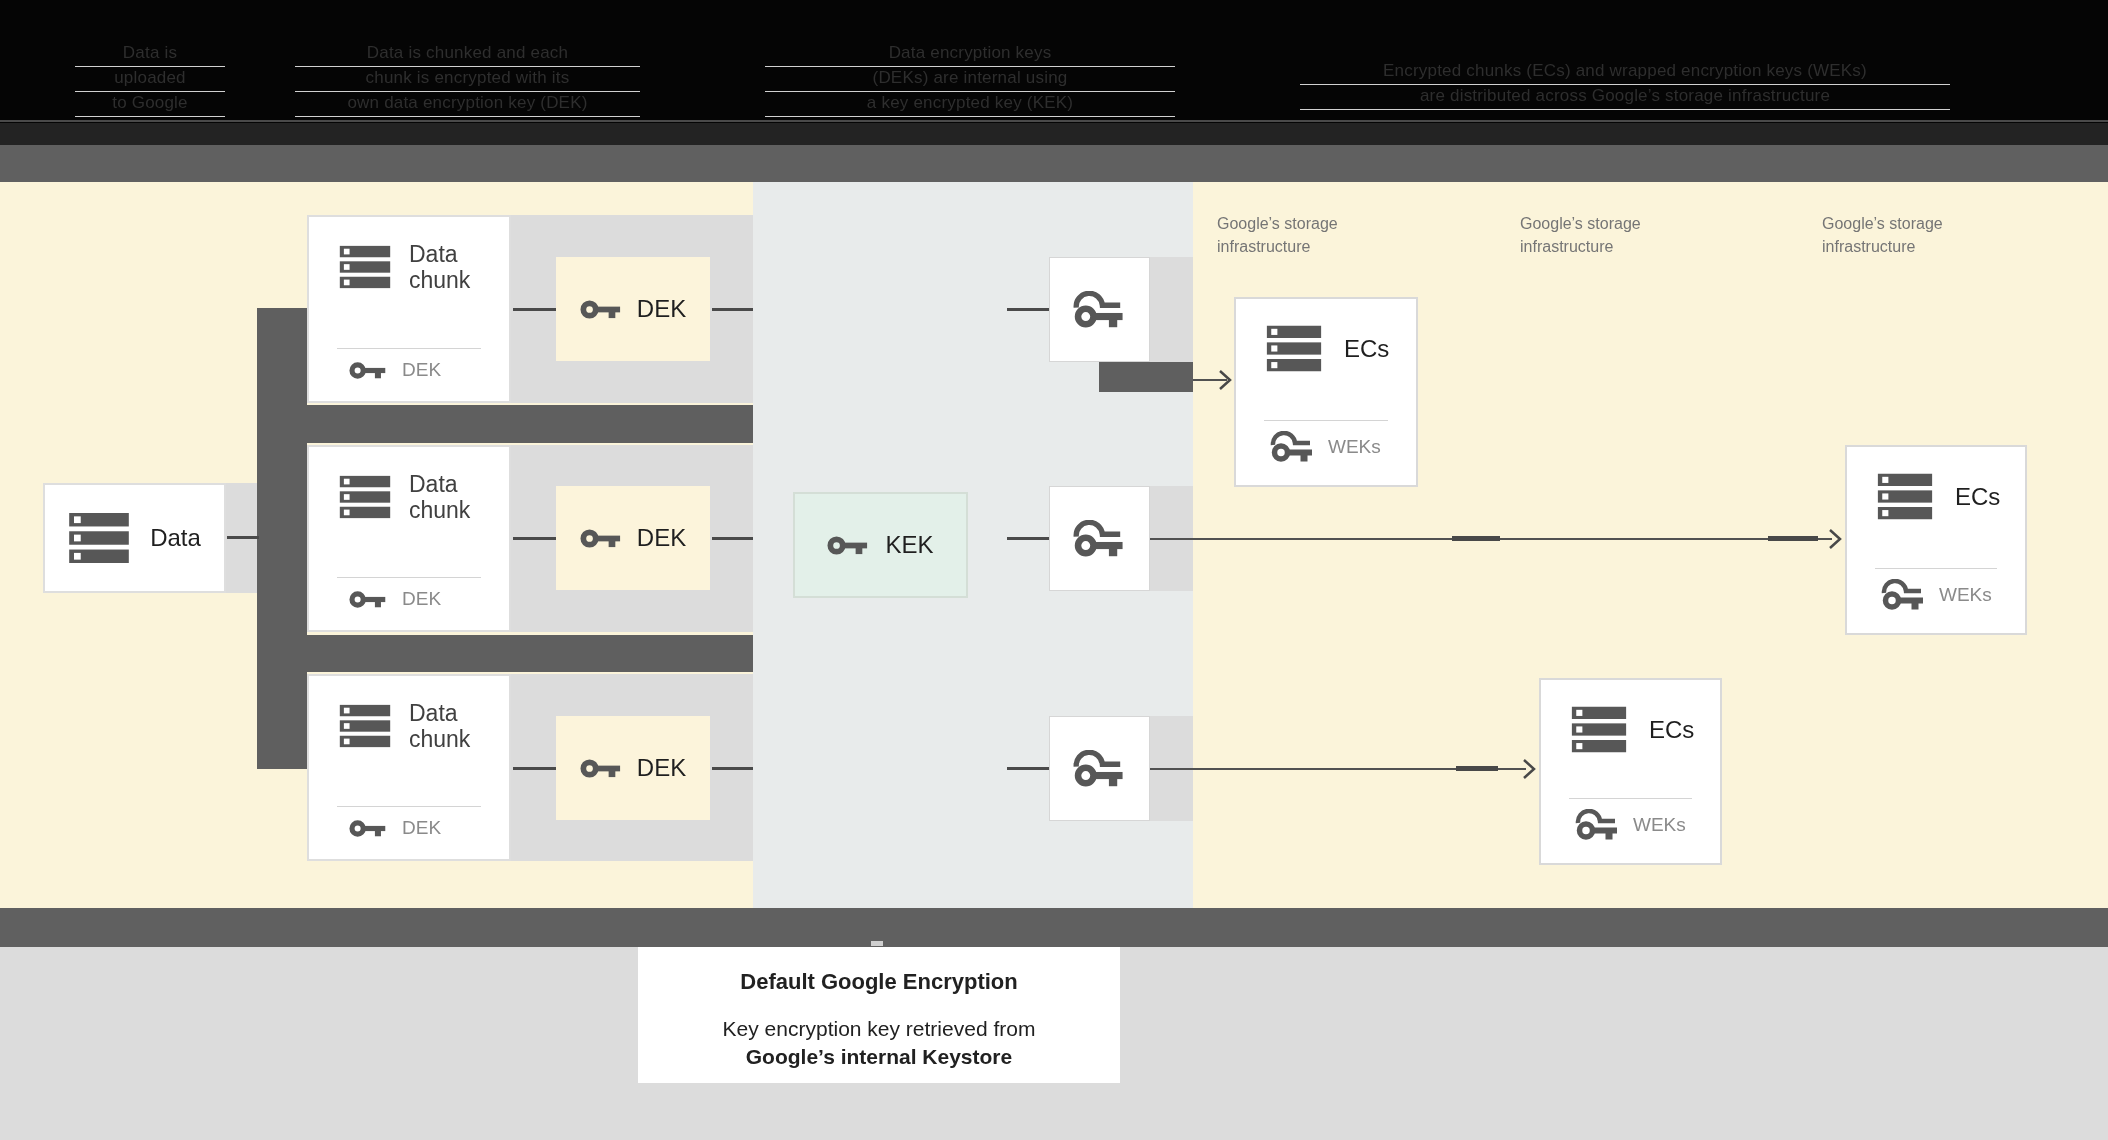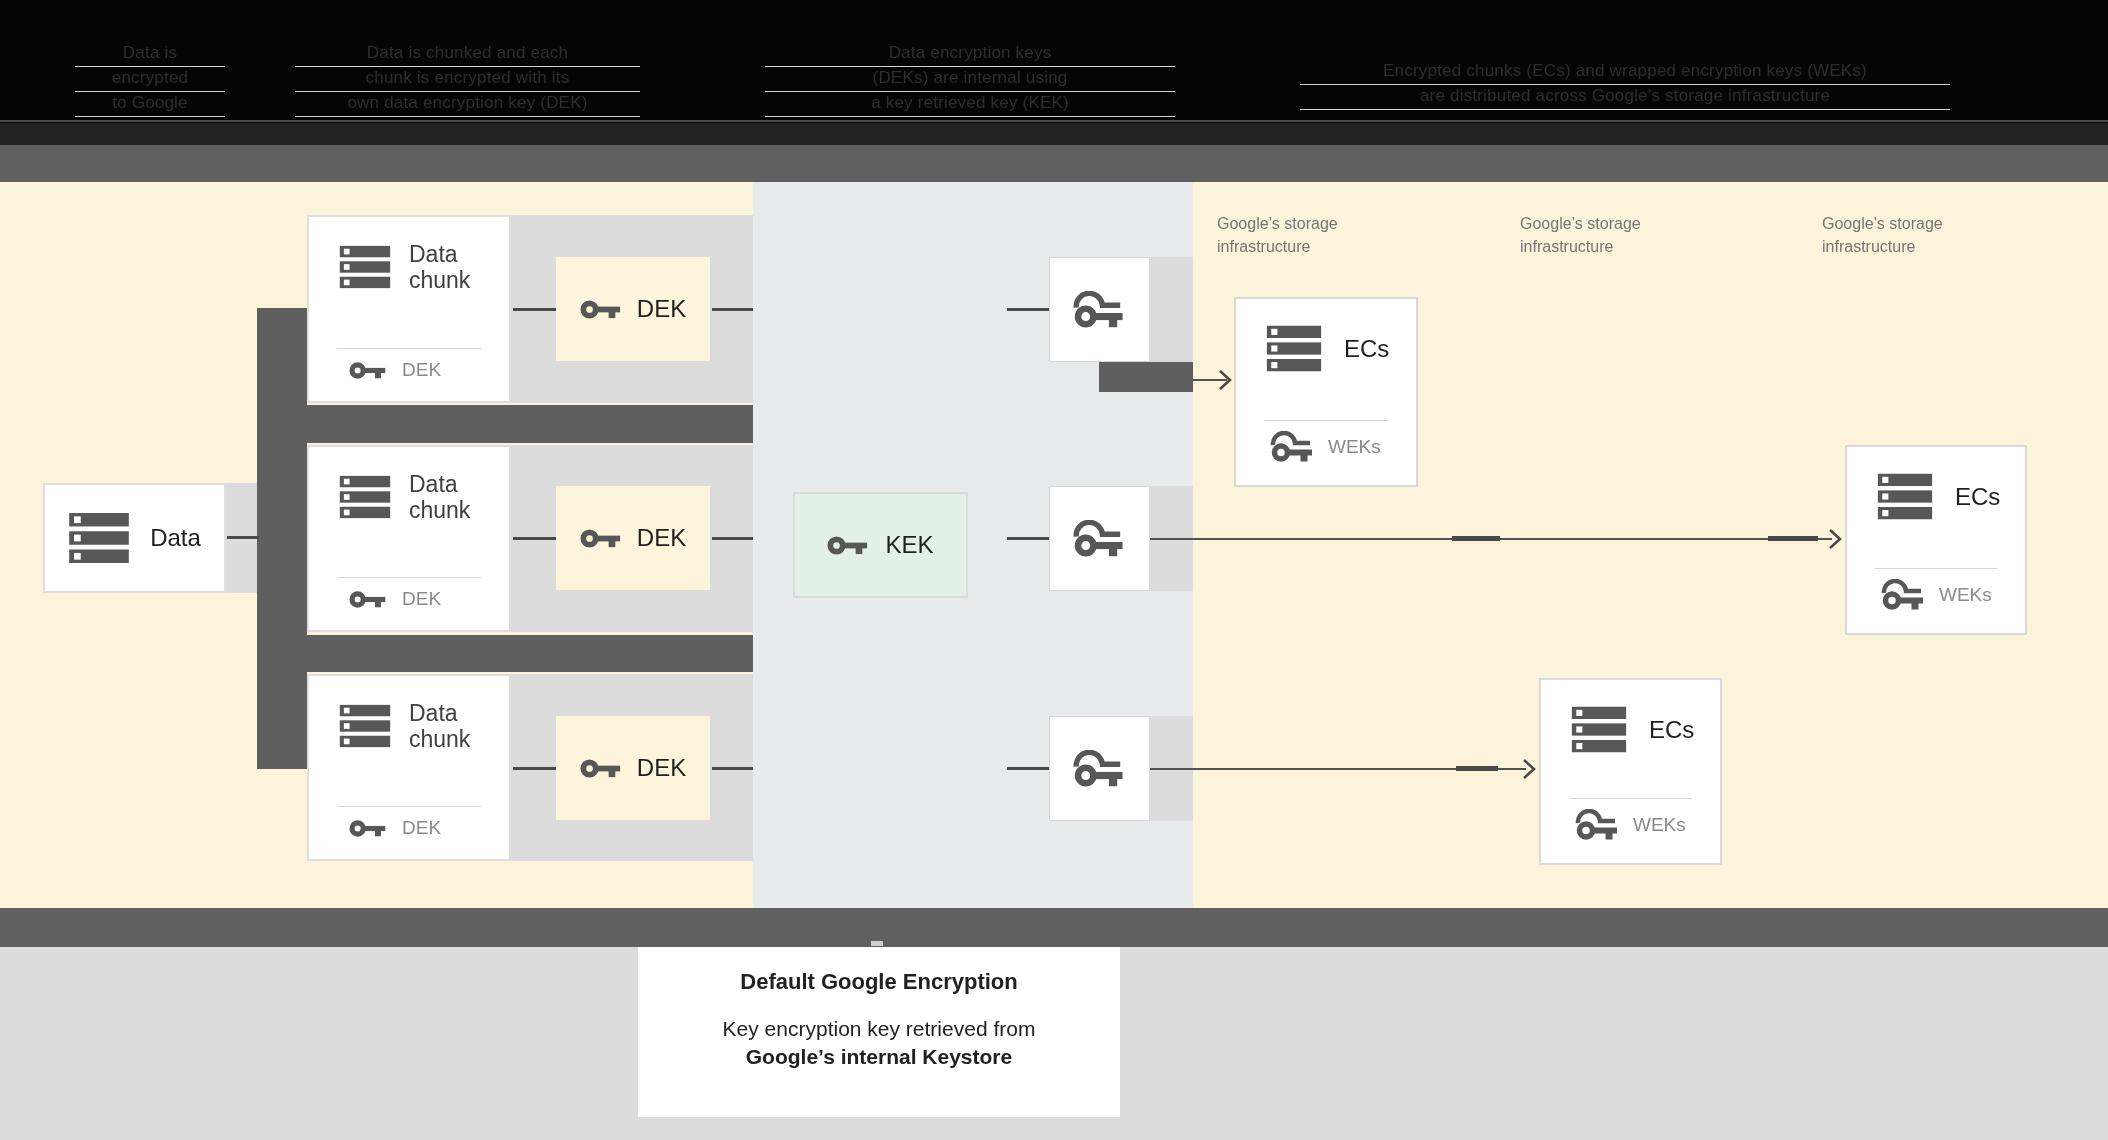--- a/index.html
+++ b/index.html
@@ -45,21 +45,21 @@
            display:flex;align-items:center;justify-content:center;gap:16px;}
   .keybox{display:flex;align-items:center;justify-content:center;border-width:1px;border-color:#d6d6d6;}
   .ec-box{display:flex;flex-direction:column;justify-content:space-between;padding:26px 0 22px;border-color:#d9d9d9;}
   .ec-top{display:flex;align-items:center;gap:22px;padding-left:30px;}
   .ec-bottom{display:flex;align-items:center;gap:12px;padding-left:34px;}
   .storage-label{position:absolute;width:180px;font-size:16px;line-height:1.45;color:#757575;}
   .arrowhead{position:absolute;width:14px;height:22px;color:#484848;}
 
   
   #footer{position:absolute;left:0;top:947px;width:2108px;height:193px;background:#dcdcdc;}
-  .caption-box{position:absolute;left:638px;top:0;width:482px;height:170px;background:#ffffff;
+  .caption-box{position:absolute;left:638px;top:0;width:482px;height:136px;background:#ffffff;
                text-align:center;box-sizing:border-box;padding-top:22px;color:#212121;}
   .caption-title{font-size:22px;font-weight:bold;}
   .caption-gap{height:20px;}
   .caption-line{font-size:21px;line-height:1.35;}
   .caption-line.bold{font-weight:bold;}
   .bar-notch{position:absolute;left:871px;top:941px;width:12px;height:5px;background:#cfcfcf;}
 </style>
 </head>
 <body>
 
@@ -91,32 +91,32 @@
 </svg>
 
 <div id="stage">
 
   <div id="header">
     <div class="hairline"></div>
     <div class="stripe"></div>
 
     <div class="hstep" style="left:75px;top:42px;width:150px;">
       <span>Data is</span>
-      <span>encrypted</span>
+      <span>uploaded</span>
       <span>to Google</span>
     </div>
     <div class="hstep" style="left:295px;top:42px;width:345px;">
       <span>Data is chunked and each</span>
       <span>chunk is encrypted with its</span>
       <span>own data encryption key (DEK)</span>
     </div>
     <div class="hstep" style="left:765px;top:42px;width:410px;">
       <span>Data encryption keys</span>
       <span>(DEKs) are internal using</span>
-      <span>a key retrieved key (KEK)</span>
+      <span>a key encrypted key (KEK)</span>
     </div>
     <div class="hstep" style="left:1300px;top:60px;width:650px;">
       <span>Encrypted chunks (ECs) and wrapped encryption keys (WEKs)</span>
       <span>are distributed across Google’s storage infrastructure</span>
     </div>
   </div>
 
   <div class="graybar" style="top:145px;height:37px;"></div>
 
   <div id="canvas">

